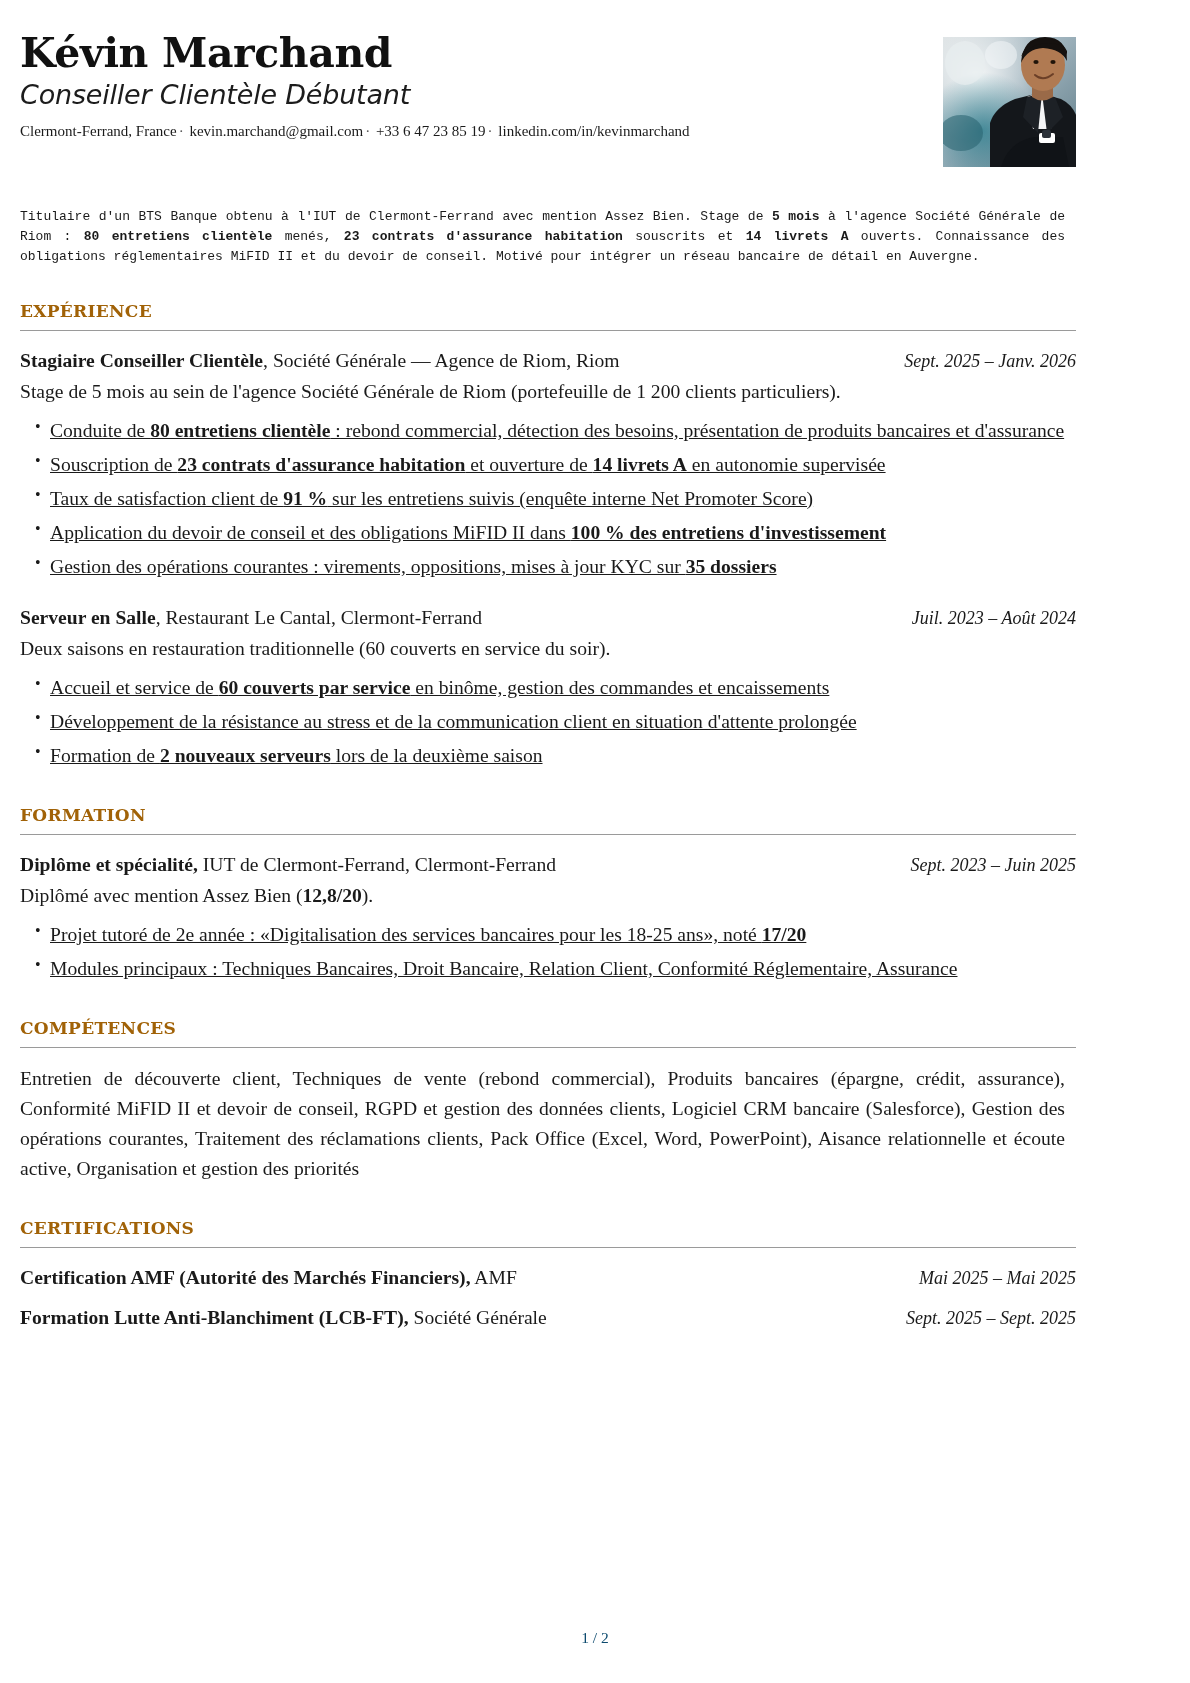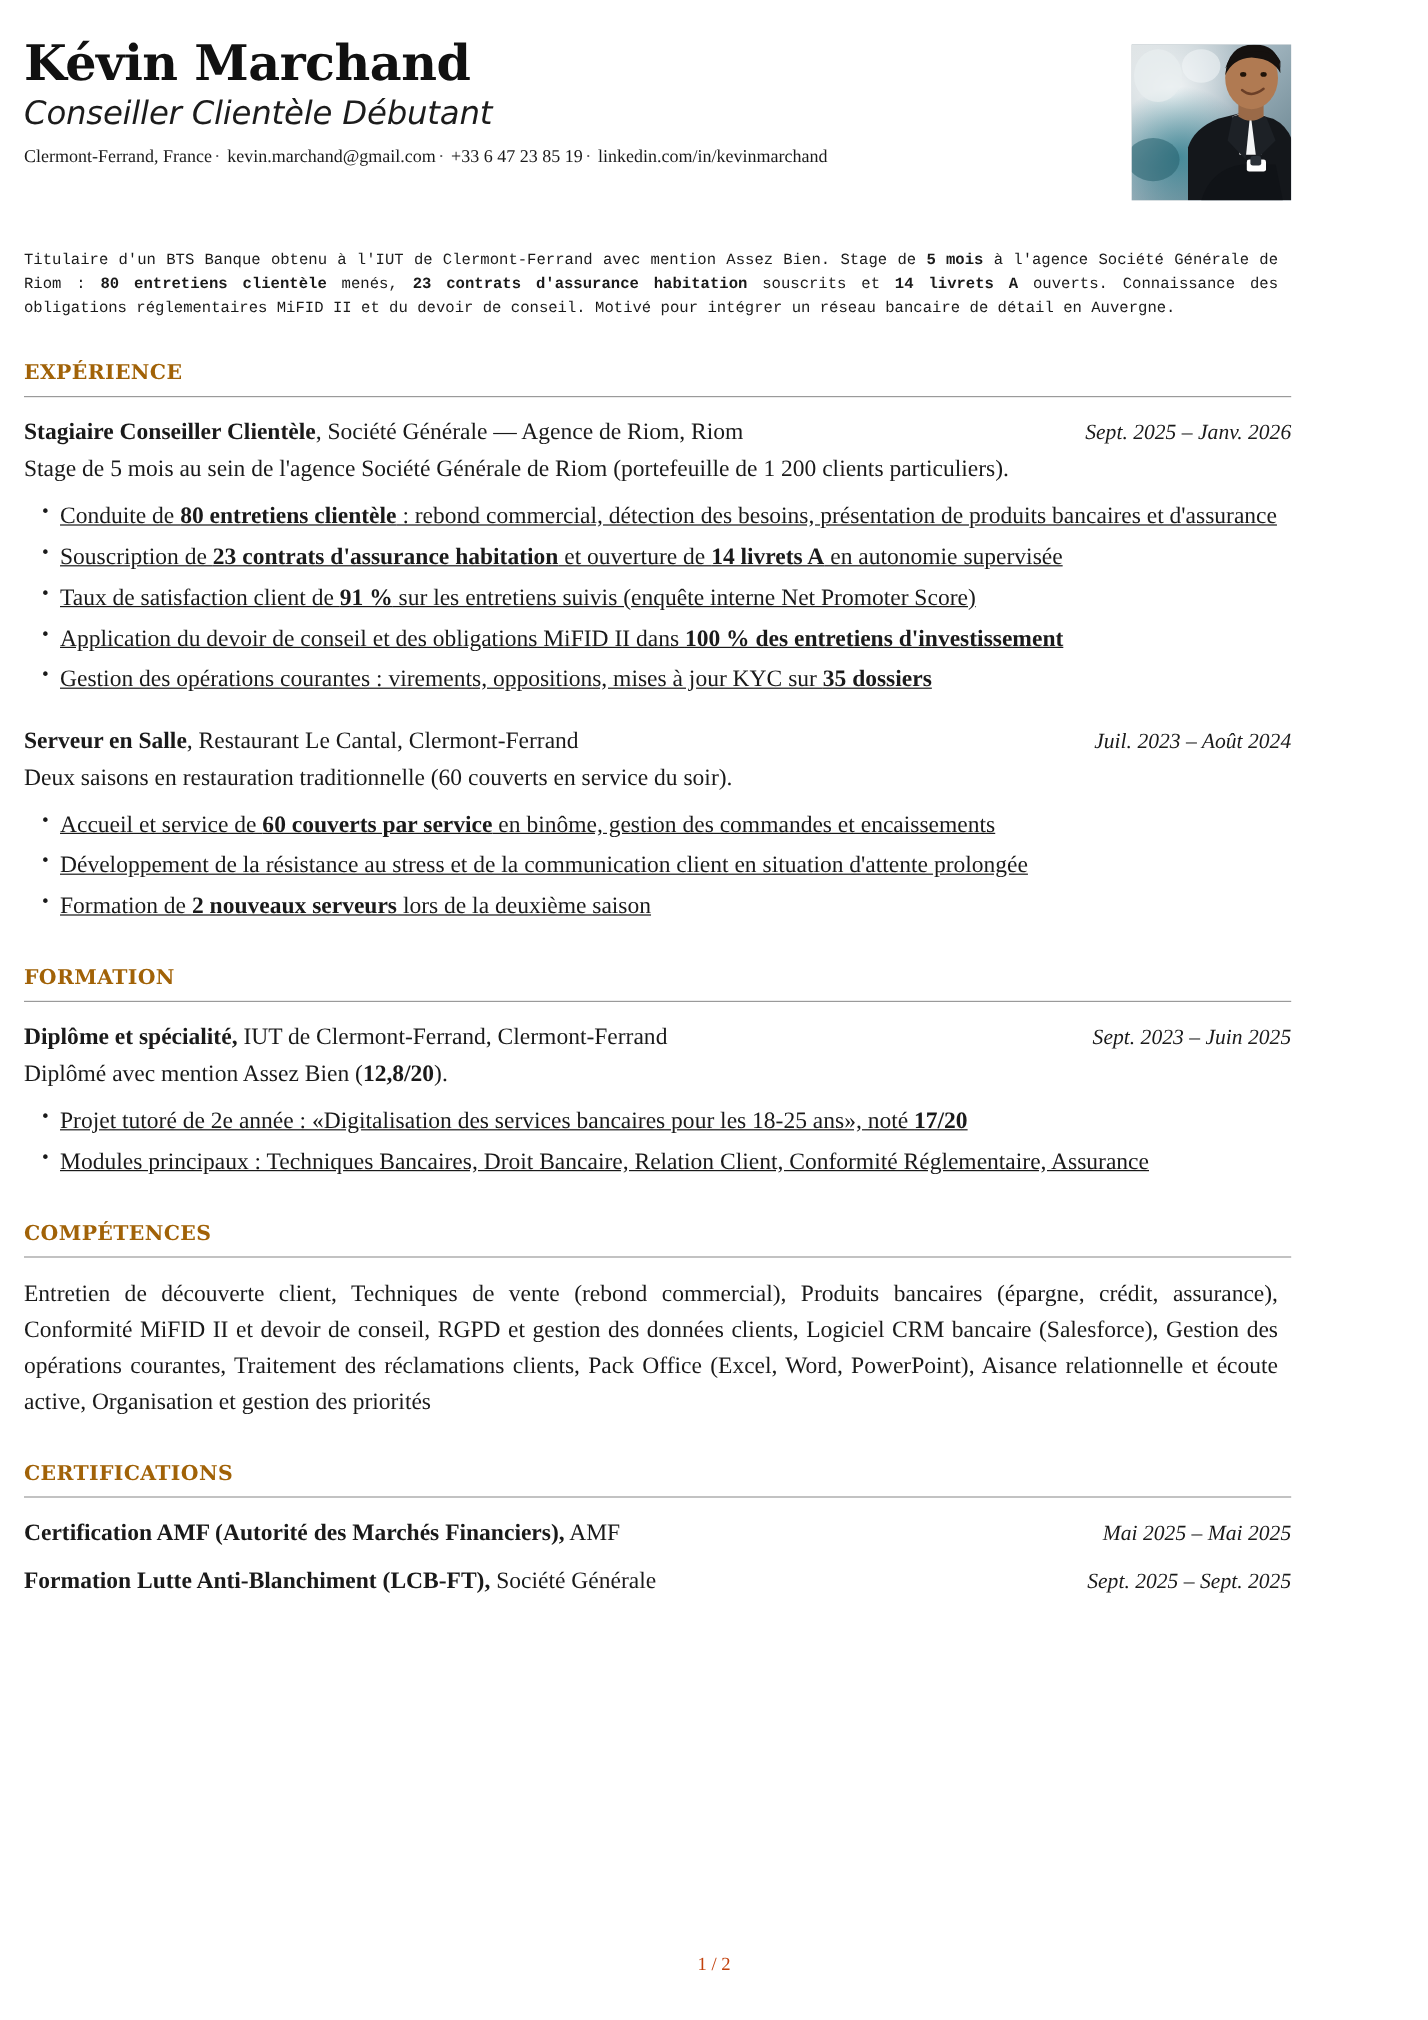--- a/index.html
+++ b/index.html
@@ -168,21 +168,21 @@
   .cert-name .cname { font-weight: bold; }
 
   
   .footer {
     position: absolute;
     left: 0;
     right: 0;
     bottom: 36px;
     text-align: center;
     font-size: 15.5px;
-    color: #c2410c;
+    color: #0c4a6e;
   }
 </style>
 </head>
 <body>
 
 <div class="page">
 
   <div class="header">
     <h1 class="name">Kévin Marchand</h1>
     <div class="subtitle">Conseiller Clientèle Débutant</div>

